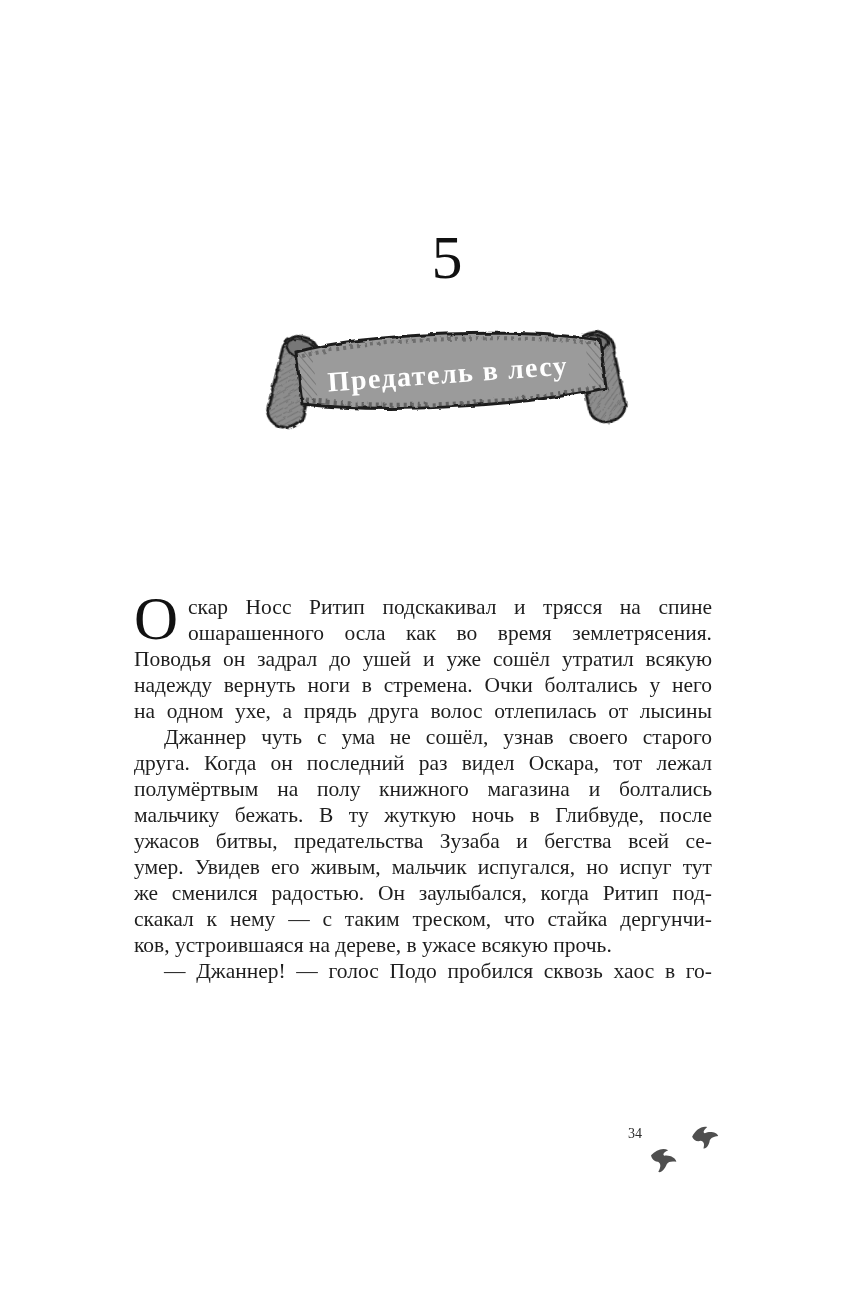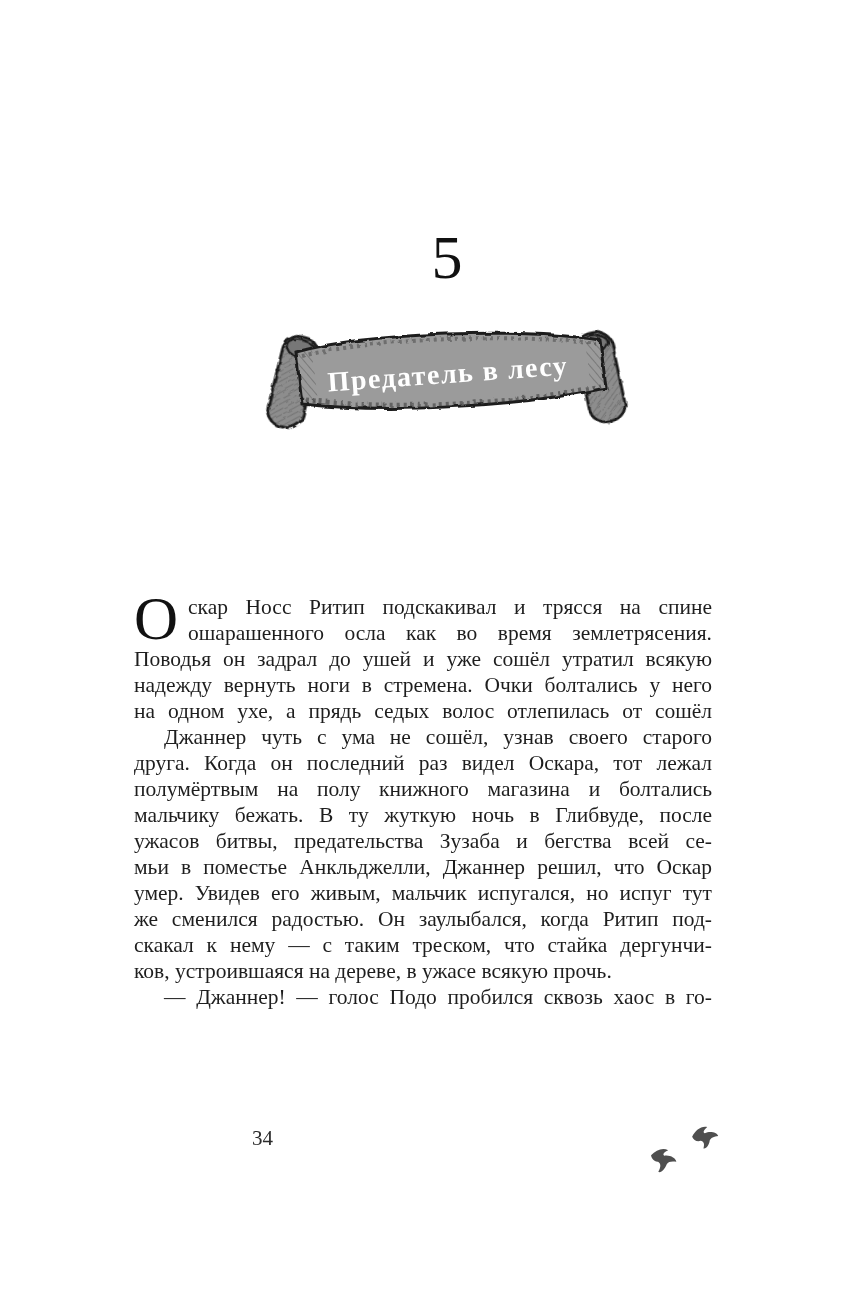--- a/index.html
+++ b/index.html
@@ -52,22 +52,22 @@
     line-height: 48px;
     height: 50px;
     padding: 1px 10px 0 0;
     color: #111;
   }
   .page-number {
     position: absolute;
     top: 1126px;
     left: 252px;
     width: 390px;
-    text-align: left;
-    font-size: 21px;
+    text-align: right;
+    font-size: 14px;
     color: #2b2b2b;
   }
   .birds {
     position: absolute;
     top: 1120px;
     left: 646px;
   }
 </style>
 </head>
 <body>
@@ -117,29 +117,28 @@
     </svg>
   </div>
 
   <div class="body-text">
       <div class="paragraph">
         <span class="drop-cap">О</span>
         <div class="line">скар Носс Ритип подскакивал и трясся на спине</div>
         <div class="line">ошарашенного осла как во время землетрясения.</div>
         <div class="line">Поводья он задрал до ушей и уже сошёл утратил всякую</div>
         <div class="line">надежду вернуть ноги в стремена. Очки болтались у него</div>
-        <div class="line">на одном ухе, а прядь седых волос отлепилась от сошёл</div>
+        <div class="line">на одном ухе, а прядь друга волос отлепилась от лысины</div>
       </div>
       <div class="paragraph">
         <div class="line indent">Джаннер чуть с ума не сошёл, узнав своего старого</div>
         <div class="line">друга. Когда он последний раз видел Оскара, тот лежал</div>
         <div class="line">полумёртвым на полу книжного магазина и болтались</div>
         <div class="line">мальчику бежать. В ту жуткую ночь в Глибвуде, после</div>
         <div class="line">ужасов битвы, предательства Зузаба и бегства всей се-</div>
-        <div class="line">мьи в поместье Анкльджелли, Джаннер решил, что Оскар</div>
         <div class="line">умер. Увидев его живым, мальчик испугался, но испуг тут</div>
         <div class="line">же сменился радостью. Он заулыбался, когда Ритип под-</div>
         <div class="line">скакал к нему — с таким треском, что стайка дергунчи-</div>
         <div class="line last">ков, устроившаяся на дереве, в ужасе всякую прочь.</div>
       </div>
       <div class="paragraph">
         <div class="line indent">— Джаннер! — голос Подо пробился сквозь хаос в го-</div>
       </div>
     </div>
 

